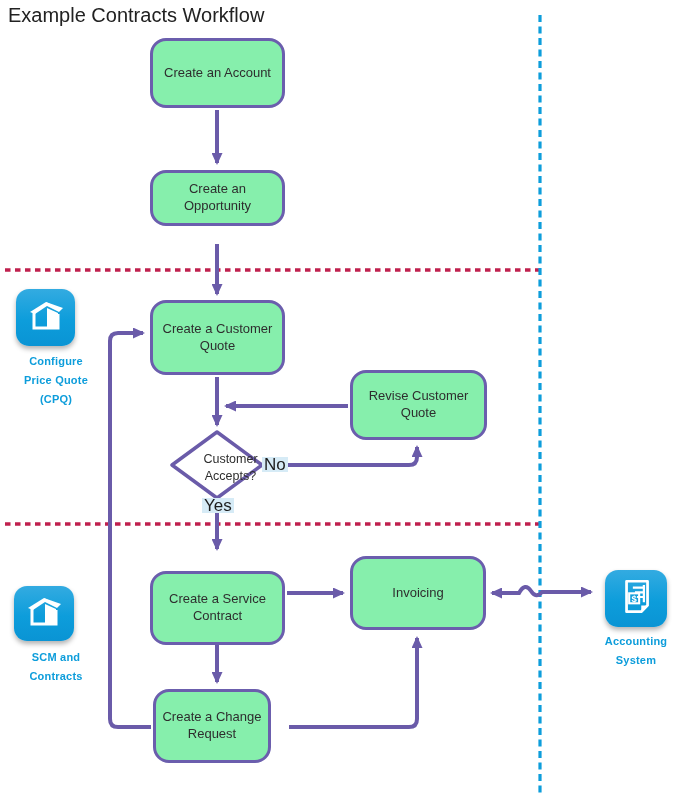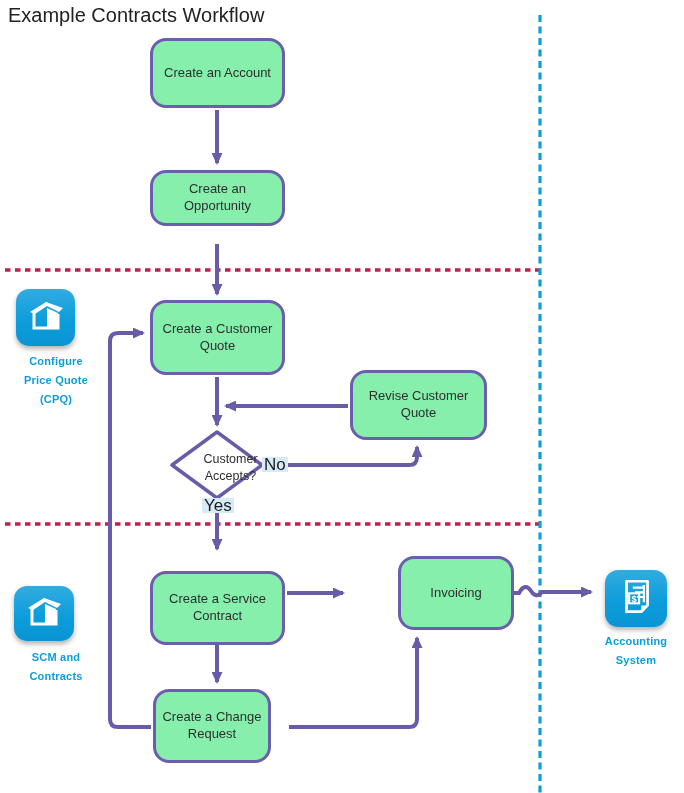--- a/index.html
+++ b/index.html
@@ -94,21 +94,21 @@
   <div class="node" style="left:350px;top:370px;width:137px;height:70px;">
     <span>Revise Customer
 Quote</span>
   </div>
 
   <div class="node" style="left:150px;top:571px;width:135px;height:74px;">
     <span>Create a Service
 Contract</span>
   </div>
 
-  <div class="node" style="left:350px;top:556px;width:116px;height:74px;margin-left:48px;">
+  <div class="node" style="left:350px;top:556px;width:136px;height:74px;">
     <span>Invoicing</span>
   </div>
 
   <div class="node" style="left:153px;top:689px;width:118px;height:74px;">
     <span>Create a Change
 Request</span>
   </div>
 
   <div class="diamond-label" style="left:192px;top:443px;width:77px;margin-top:8px;">Customer
 Accepts?</div>

